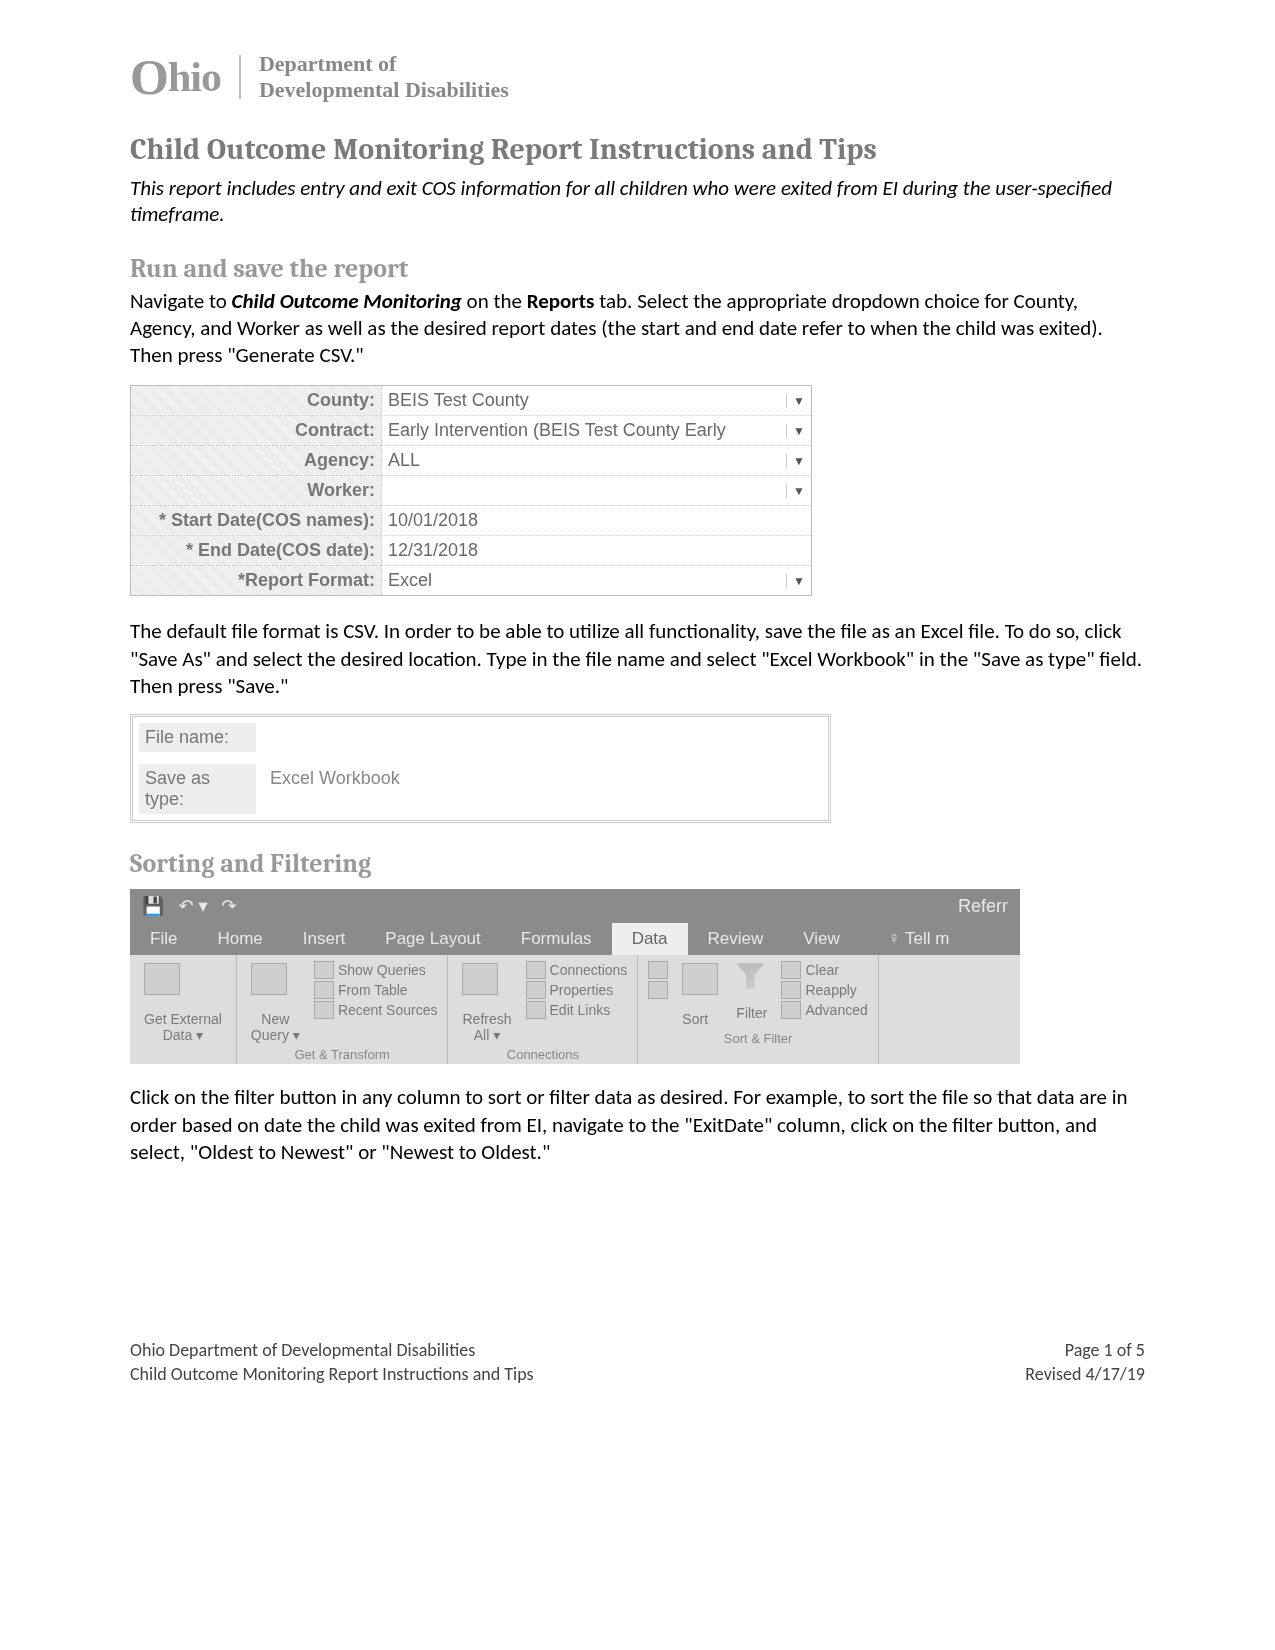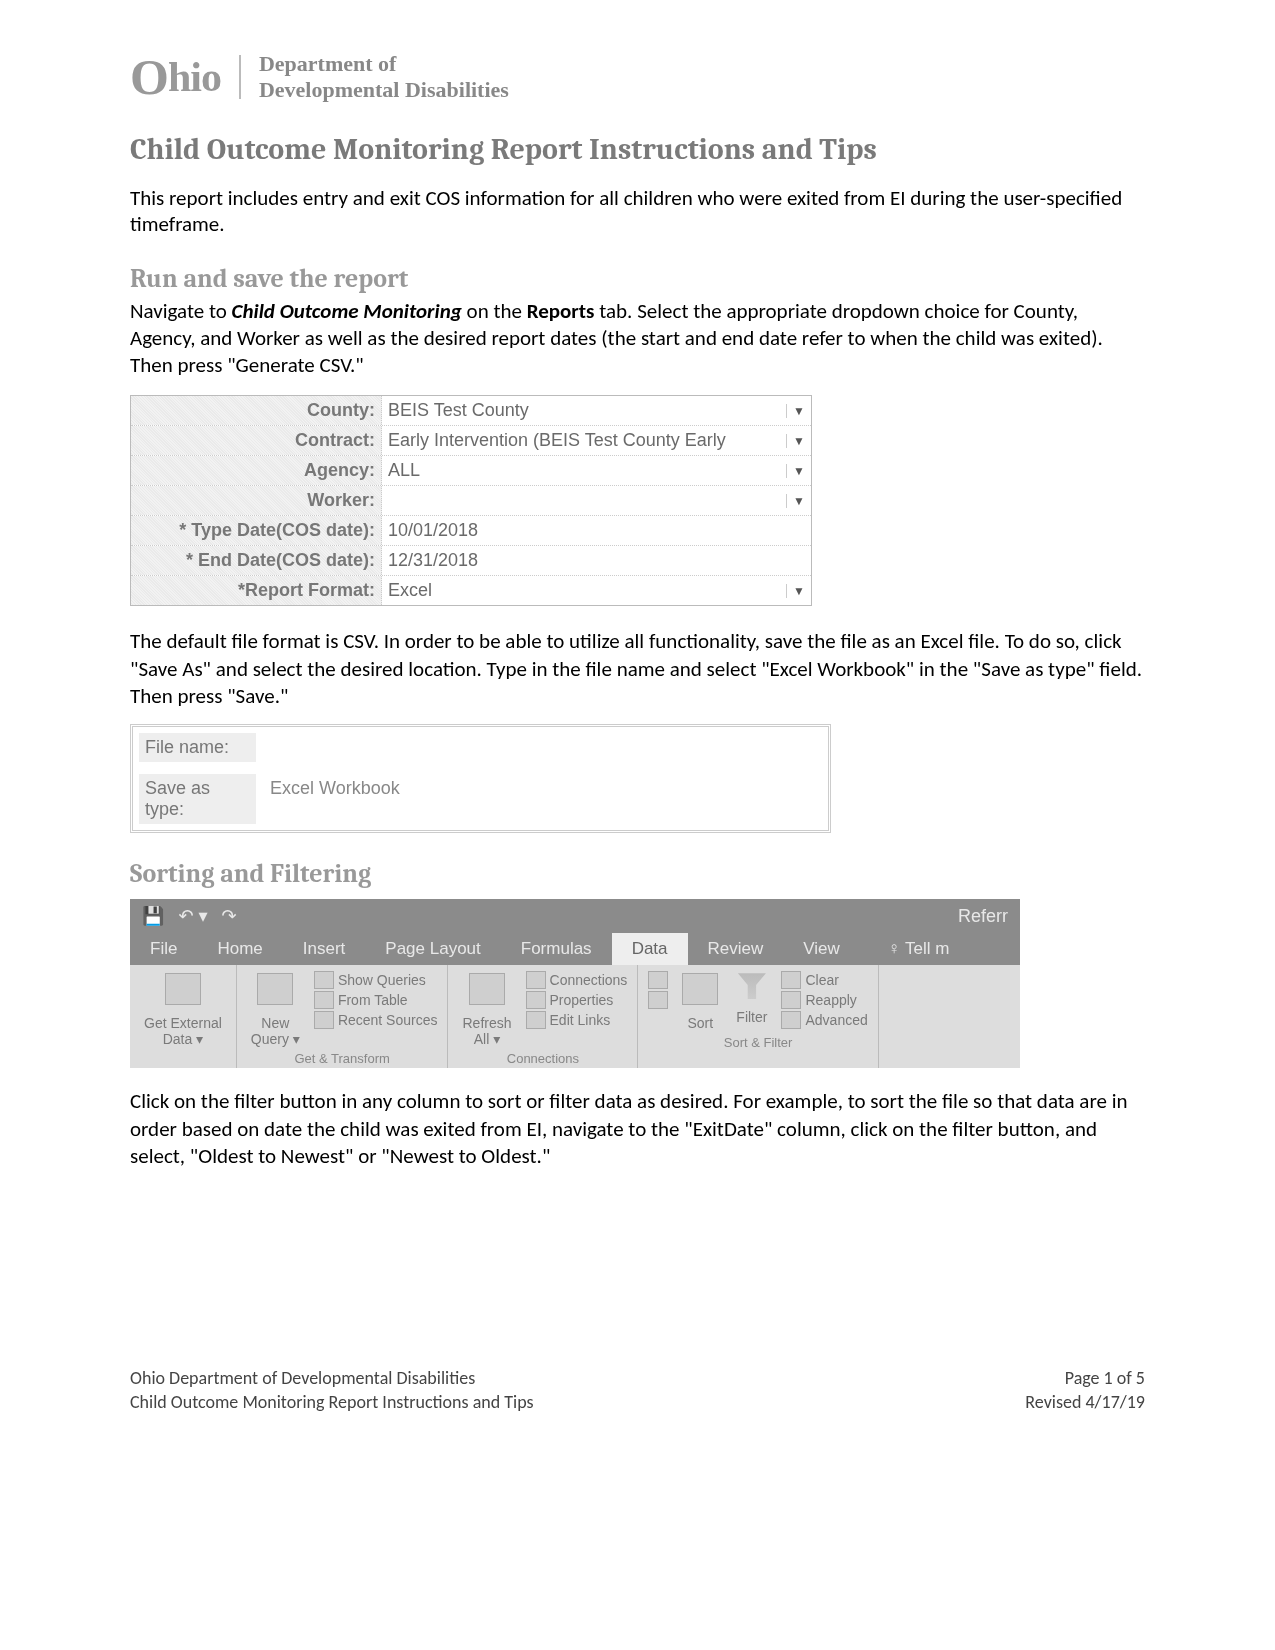--- a/index.html
+++ b/index.html
@@ -50,23 +50,24 @@
     margin: 0 0 4px 0;
   }
   h2 {
     font-family: Cambria, Georgia, serif;
     font-size: 26px;
     color: #999;
     font-weight: bold;
     margin: 26px 0 4px 0;
   }
   .intro {
+    font-style: italic;
     font-size: 21px;
     line-height: 1.25;
-    margin: 18px 0 10px 0;
+    margin: 8px 0 10px 0;
   }
   p {
     font-size: 21px;
     line-height: 1.3;
     margin: 0 0 14px 0;
   }
   .bold { font-weight: bold; }
   .italic { font-style: italic; }
 
   
@@ -179,22 +180,22 @@
     align-items: flex-start;
   }
   .ribbon .group .gname {
     font-size: 13px;
     color: #888;
     margin-top: 2px;
   }
   .rbtn {
     display: flex;
     flex-direction: column;
-    align-items: center;
-    gap: 10px;
+    align-items: flex-start;
+    gap: 16px;
     font-size: 14px;
     padding: 2px 4px;
   }
   .vstack {
     display: flex;
     flex-direction: column;
     gap: 2px;
     font-size: 14px;
   }
   .iconbox {
@@ -209,21 +210,21 @@
     background: linear-gradient(#bbb,#ccc);
     clip-path: polygon(0 0,100% 0,65% 45%,65% 100%,35% 100%,35% 45%);
     border: none;
   }
   .hl { display:flex; gap:4px; align-items:center; }
 
   .footer {
     position: absolute;
     left: 130px;
     right: 130px;
-    bottom: 48px;
+    bottom: 76px;
     display: flex;
     justify-content: space-between;
     font-size: 18px;
     color: #444;
   }
   .footer .l, .footer .r { line-height: 1.3; }
   .footer .r { text-align: right; }
 </style>
 </head>
 <body>
@@ -270,21 +271,21 @@
       </div>
     </div>
     <div class="row">
       <div class="lab">Worker:</div>
       <div class="val">
         <span></span>
         <span class="dropdown-arrow">▼</span>
       </div>
     </div>
     <div class="row">
-      <div class="lab">* Type Date(COS date):</div>
+      <div class="lab">* Start Date(COS names):</div>
       <div class="val shortval">
         <span>10/01/2018</span>
       </div>
     </div>
     <div class="row">
       <div class="lab">* End Date(COS date):</div>
       <div class="val shortval">
         <span>12/31/2018</span>
       </div>
     </div>

